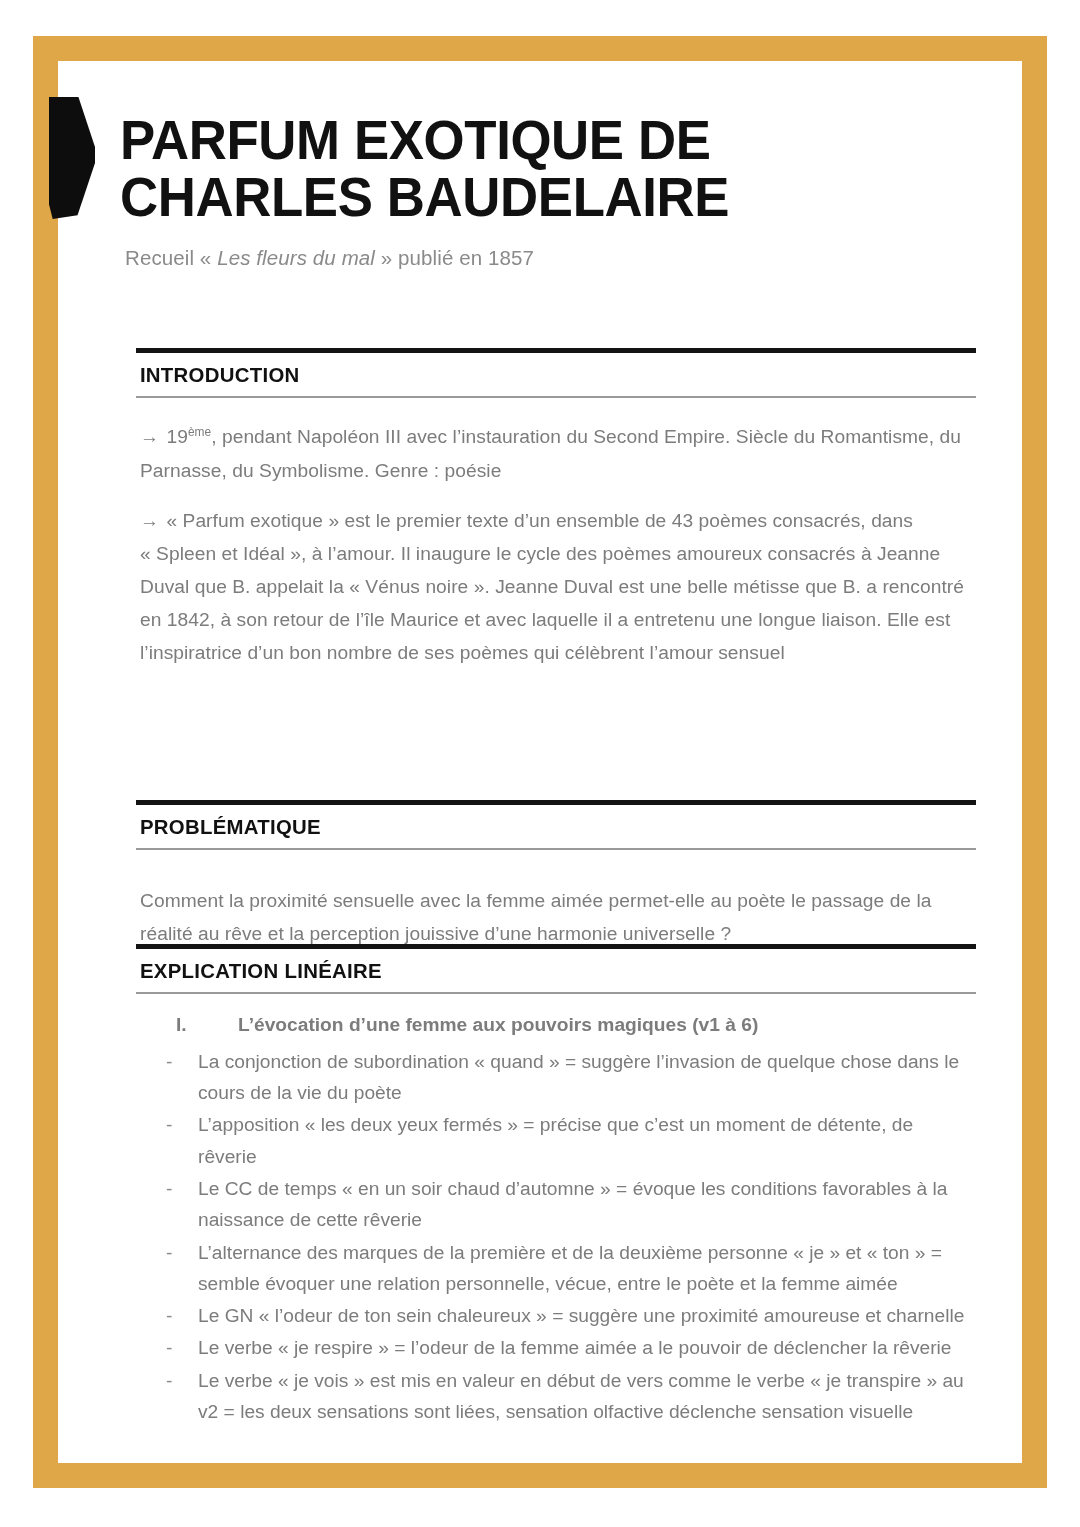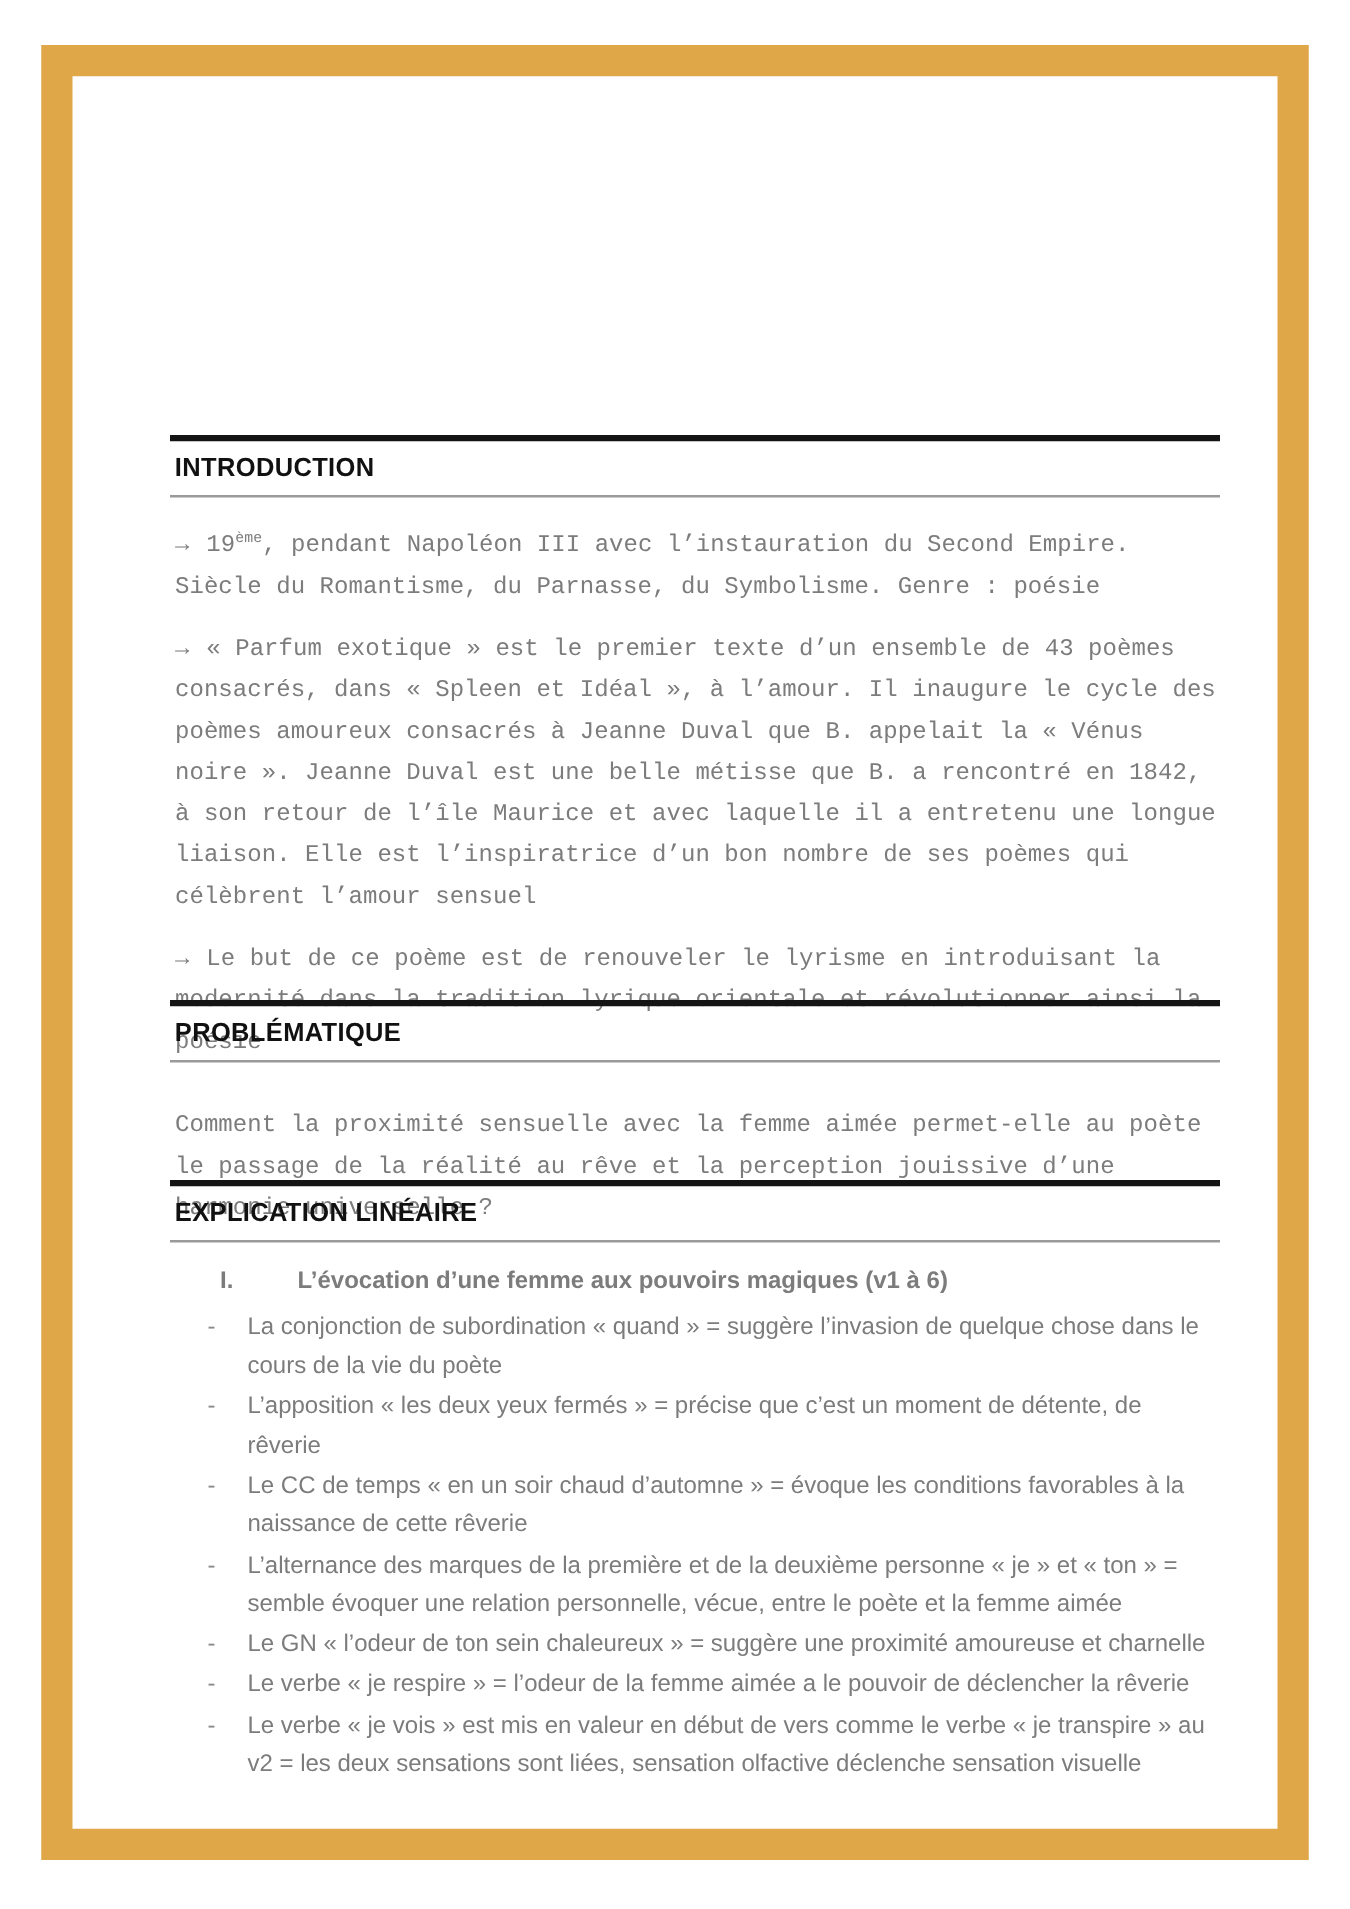--- a/index.html
+++ b/index.html
@@ -112,21 +112,20 @@
   
   .body-text {
     font-size: 19.2px;
     line-height: 1.72;
     color: #7c7c7c;
     letter-spacing: 0.05px;
   }
   .para {
     margin: 0 0 17px 0;
     padding-left: 4px;
-    font-family: Liberation Mono, monospace;
   }
   .para.last { margin-bottom: 0; }
   .arrow {
     font-size: 19px;
     padding-right: 2px;
   }
   sup.ordinal {
     font-size: 0.62em;
     vertical-align: super;
     line-height: 0;
@@ -169,39 +168,40 @@
 </style>
 </head>
 <body>
 
 <div class="page">
 
   <div class="gold-frame"></div>
 
   <div class="content">
 
+    <div class="title-wrap">
+      <div class="title-marker"></div>
+      <h1 class="doc-title">PARFUM EXOTIQUE DE CHARLES BAUDELAIRE</h1>
+      <p class="doc-subtitle"><span>Recueil «&nbsp;</span><span class="it">Les fleurs du mal</span><span>&nbsp;» publié en 1857</span></p>
+    </div>
 
     <div class="section" style="top:348px;">
       <div class="rule-thick"></div>
       <h2 class="section-heading">INTRODUCTION</h2>
       <div class="rule-thin"></div>
 
       <div class="body-text" style="padding-top:22px;">
         <p class="para">
           <span class="arrow">→</span>
           <span>19</span><sup class="ordinal">ème</sup><span>, pendant Napoléon III avec l’instauration du Second Empire. Siècle du Romantisme, du Parnasse, du Symbolisme. Genre : poésie</span>
         </p>
         <p class="para">
           <span class="arrow">→</span>
           <span>«&nbsp;Parfum exotique&nbsp;» est le premier texte d’un ensemble de 43 poèmes consacrés, dans «&nbsp;Spleen et Idéal&nbsp;», à l’amour. Il inaugure le cycle des poèmes amoureux consacrés à Jeanne Duval que B. appelait la «&nbsp;Vénus noire&nbsp;». Jeanne Duval est une belle métisse que B. a rencontré en 1842, à son retour de l’île Maurice et avec laquelle il a entretenu une longue liaison. Elle est l’inspiratrice d’un bon nombre de ses poèmes qui célèbrent l’amour sensuel</span>
         </p>
-        <p class="para">
-          <span class="arrow">→</span>
-          <span>Le but de ce poème est de renouveler le lyrisme en introduisant la modernité dans la tradition lyrique orientale et révolutionner ainsi la poésie</span>
-        </p>
       </div>
     </div>
 
     <div class="section" style="top:800px;">
       <div class="rule-thick"></div>
       <h2 class="section-heading">PROBLÉMATIQUE</h2>
       <div class="rule-thin"></div>
 
       <div class="body-text" style="padding-top:34px;">
         <p class="para last">Comment la proximité sensuelle avec la femme aimée permet-elle au poète le passage de la réalité au rêve et la perception jouissive d’une harmonie universelle ?</p>

